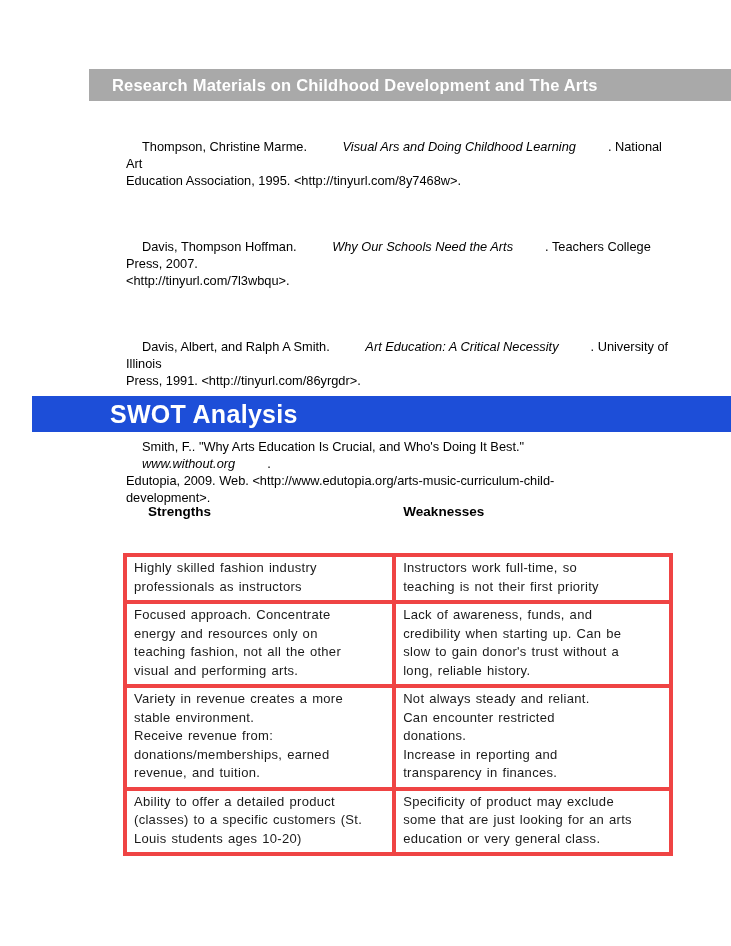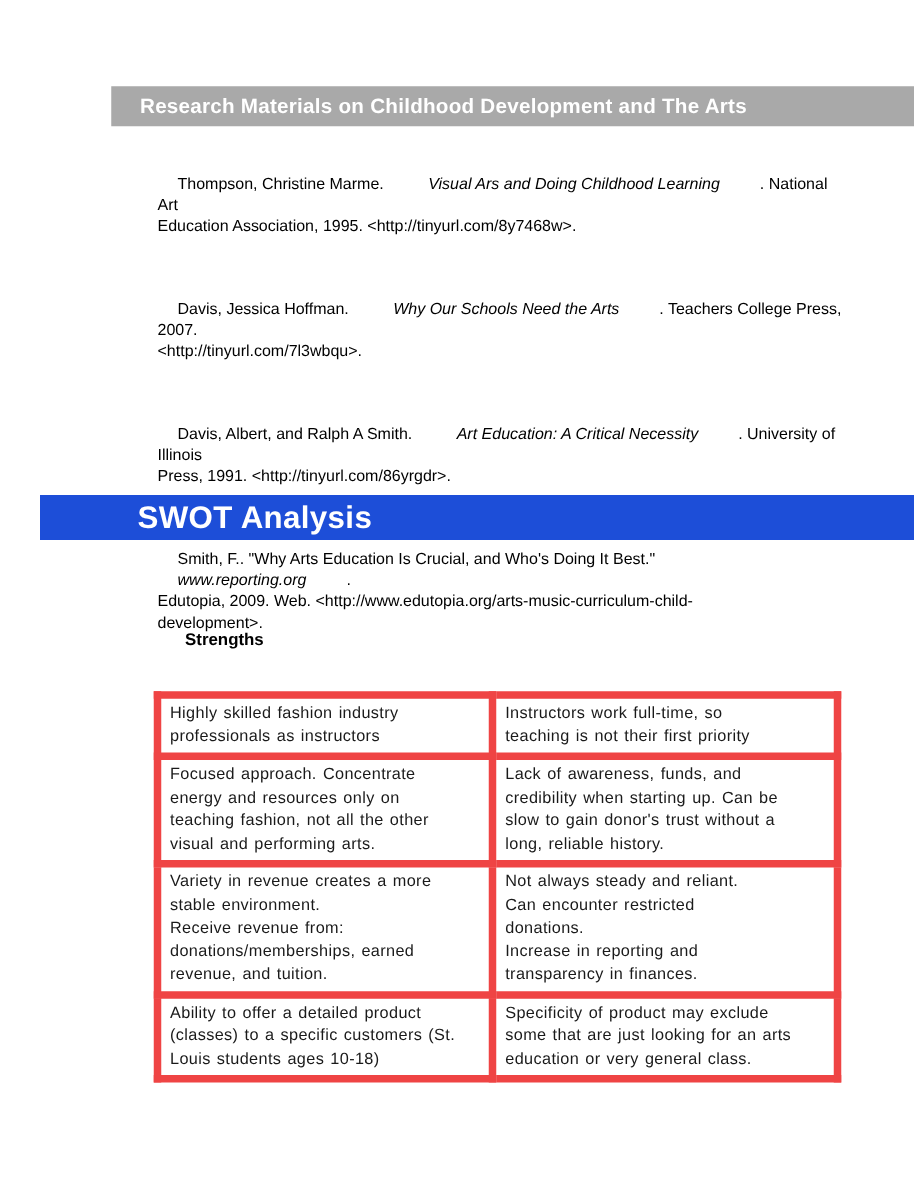--- a/index.html
+++ b/index.html
@@ -34,21 +34,21 @@
   .citation { margin-bottom: 17px; white-space: pre-line; }
   .citation em { font-style: italic; }
 
   
   .swot-wrap { position: absolute; left: 75px; top: 424px; width: 582px; }
   .swot-headers { display: flex; font-weight: bold; font-size: 13.5px; color: #000; margin-bottom: 2px; }
   .swot-headers .col-h1 { width: 49.3%; padding-left: 9px; }
   .swot-headers .col-h2 { width: 50.7%; padding-left: 9px; }
   table.swot-table { width: 100%; border-collapse: collapse; table-layout: fixed; }
   table.swot-table td {
-    border: 6px solid #ef4444;
+    border: 4px solid #ef4444;
     vertical-align: top;
     padding: 2px 7px 4px 7px;
     font-size: 13px; line-height: 18.5px;
     letter-spacing: 0.3px; word-spacing: 1px;
     white-space: pre-line;
     color: #1a1a1a;
   }
 
   
   .page-number {
@@ -61,36 +61,37 @@
 
 <div class="page">
 
   <div class="bar bar-research" style="background: rgb(169, 169, 169);">
     <span class="bar-title">Research Materials on Childhood Development and The Arts</span>
   </div>
 
   <div class="citations">
       <p class="citation"><span>Thompson, Christine Marme. </span><em>Visual Ars and Doing Childhood Learning</em><span>. National Art
 Education Association, 1995. &lt;http://tinyurl.com/8y7468w&gt;.</span></p>
-      <p class="citation"><span>Davis, Jessica Hoffman. </span><em>Why Our Schools Need the Arts</em><span>. Teachers College Press, 2007.
+      <p class="citation"><span>Davis, Thompson Hoffman. </span><em>Why Our Schools Need the Arts</em><span>. Teachers College Press, 2007.
 &lt;http://tinyurl.com/7l3wbqu&gt;.</span></p>
       <p class="citation"><span>Davis, Albert, and Ralph A Smith. </span><em>Art Education: A Critical Necessity</em><span>. University of Illinois
 Press, 1991. &lt;http://tinyurl.com/86yrgdr&gt;.</span></p>
-      <p class="citation"><span>Smith, F.. "Why Arts Education Is Crucial, and Who's Doing It Best." </span><em>www.reporting.org</em><span>.
+      <p class="citation"><span>Smith, F.. "Why Arts Education Is Crucial, and Who's Doing It Best." </span><em>www.without.org</em><span>.
 Edutopia, 2009. Web. &lt;http://www.edutopia.org/arts-music-curriculum-child-
 development&gt;.</span></p>
     </div>
 
   <div class="bar bar-swot" style="background: #1d4ed8;">
     <span class="bar-title">SWOT Analysis</span>
   </div>
 
   <div class="swot-wrap">
     <div class="swot-headers">
       <div class="col-h1">Strengths</div>
+      <div class="col-h2">Weaknesses</div>
     </div>
     <table class="swot-table">
       <colgroup>
         <col style="width:49.3%">
         <col style="width:50.7%">
       </colgroup>
       <tbody>
           <tr>
             <td>Highly skilled fashion industry
 professionals as instructors</td>
@@ -115,21 +116,21 @@
 revenue, and tuition.</td>
             <td>Not always steady and reliant.
 Can encounter restricted
 donations.
 Increase in reporting and
 transparency in finances.</td>
           </tr>
           <tr>
             <td>Ability to offer a detailed product
 (classes) to a specific customers (St.
-Louis students ages 10-18)</td>
+Louis students ages 10-20)</td>
             <td>Specificity of product may exclude
 some that are just looking for an arts
 education or very general class.</td>
           </tr>
         </tbody>
     </table>
   </div>
 
   <div class="page-number">a1</div>
 

